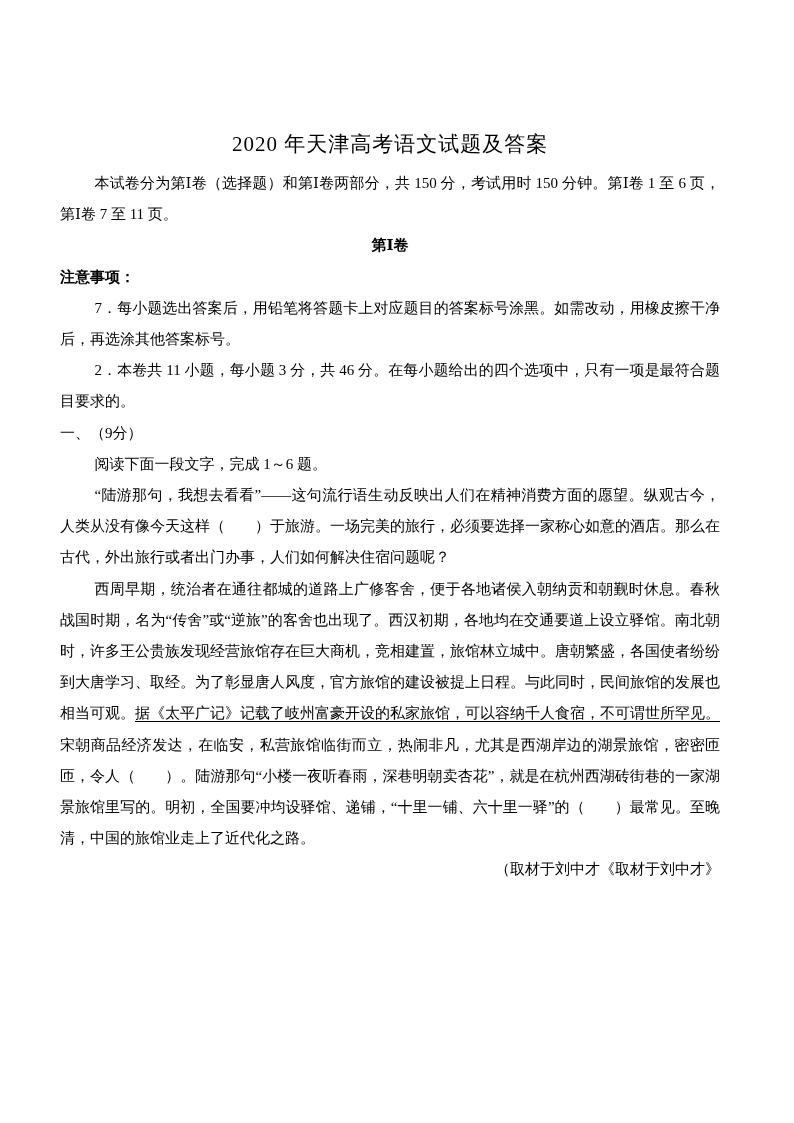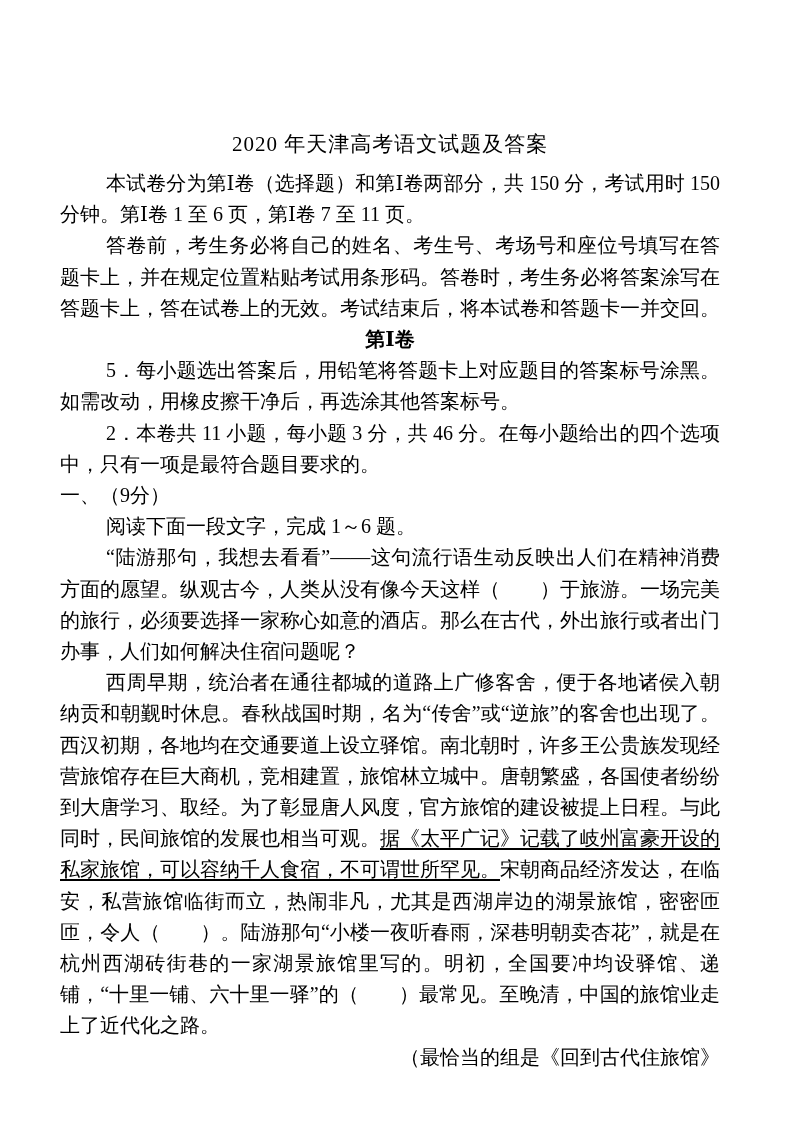--- a/index.html
+++ b/index.html
@@ -25,21 +25,21 @@
   .title {
     font-size: 21px;
     font-weight: normal;
     text-align: center;
     margin: 0 0 8px 0;
     line-height: 32px;
     letter-spacing: 1px;
   }
   p {
     margin: 0;
-    font-size: 20px;
+    font-size: 15px;
     line-height: 31.2px;
     text-align: justify;
     text-justify: inter-ideograph;
   }
   .indent { text-indent: 2.3em; }
   .center { text-align: center; }
   .bold   { font-weight: bold; }
   .right  { text-align: right; text-indent: 0; }
   .underline {
     text-decoration: underline;
@@ -48,34 +48,34 @@
 </style>
 </head>
 <body>
 
 <div class="page">
 
   <h1 class="title">2020 年天津高考语文试题及答案</h1>
 
   <p class="indent">本试卷分为第Ⅰ卷（选择题）和第Ⅰ卷两部分，共 150 分，考试用时 150 分钟。第Ⅰ卷 1 至 6 页，第Ⅰ卷 7 至 11 页。</p>
 
-  <p class="indent">答卷前，考生务必将自己的姓名、考生号、考场号和座位号填写在答题卡上，并在规定位置粘贴考试用条形码。答卷时，考生务必将答案涂写在答题卡上，答在试卷上的无效。考试结束后，将本试卷和答题卡一并交回。</p>
 
 
   <p class="center bold">第Ⅰ卷</p>
 
+  <p class="bold">注意事项：</p>
 
-  <p class="indent">5．每小题选出答案后，用铅笔将答题卡上对应题目的答案标号涂黑。如需改动，用橡皮擦干净后，再选涂其他答案标号。</p>
+  <p class="indent">7．每小题选出答案后，用铅笔将答题卡上对应题目的答案标号涂黑。如需改动，用橡皮擦干净后，再选涂其他答案标号。</p>
 
   <p class="indent">2．本卷共 11 小题，每小题 3 分，共 46 分。在每小题给出的四个选项中，只有一项是最符合题目要求的。</p>
 
   <p>一、（9分）</p>
 
   <p class="indent">阅读下面一段文字，完成 1～6 题。</p>
 
   <p class="indent">“陆游那句，我想去看看”——这句流行语生动反映出人们在精神消费方面的愿望。纵观古今，人类从没有像今天这样（　　）于旅游。一场完美的旅行，必须要选择一家称心如意的酒店。那么在古代，外出旅行或者出门办事，人们如何解决住宿问题呢？</p>
 
   <p class="indent"><span>西周早期，统治者在通往都城的道路上广修客舍，便于各地诸侯入朝纳贡和朝觐时休息。春秋战国时期，名为“传舍”或“逆旅”的客舍也出现了。西汉初期，各地均在交通要道上设立驿馆。南北朝时，许多王公贵族发现经营旅馆存在巨大商机，竞相建置，旅馆林立城中。唐朝繁盛，各国使者纷纷到大唐学习、取经。为了彰显唐人风度，官方旅馆的建设被提上日程。与此同时，民间旅馆的发展也相当可观。</span><span class="underline">据《太平广记》记载了岐州富豪开设的私家旅馆，可以容纳千人食宿，不可谓世所罕见。</span><span>宋朝商品经济发达，在临安，私营旅馆临街而立，热闹非凡，尤其是西湖岸边的湖景旅馆，密密匝匝，令人（　　）。陆游那句“小楼一夜听春雨，深巷明朝卖杏花”，就是在杭州西湖砖街巷的一家湖景旅馆里写的。明初，全国要冲均设驿馆、递铺，“十里一铺、六十里一驿”的（　　）最常见。至晚清，中国的旅馆业走上了近代化之路。</span></p>
 
-  <p class="right">（最恰当的组是《回到古代住旅馆》</p>
+  <p class="right">（取材于刘中才《取材于刘中才》</p>
 
 
 </div>
 
 </body></html>

